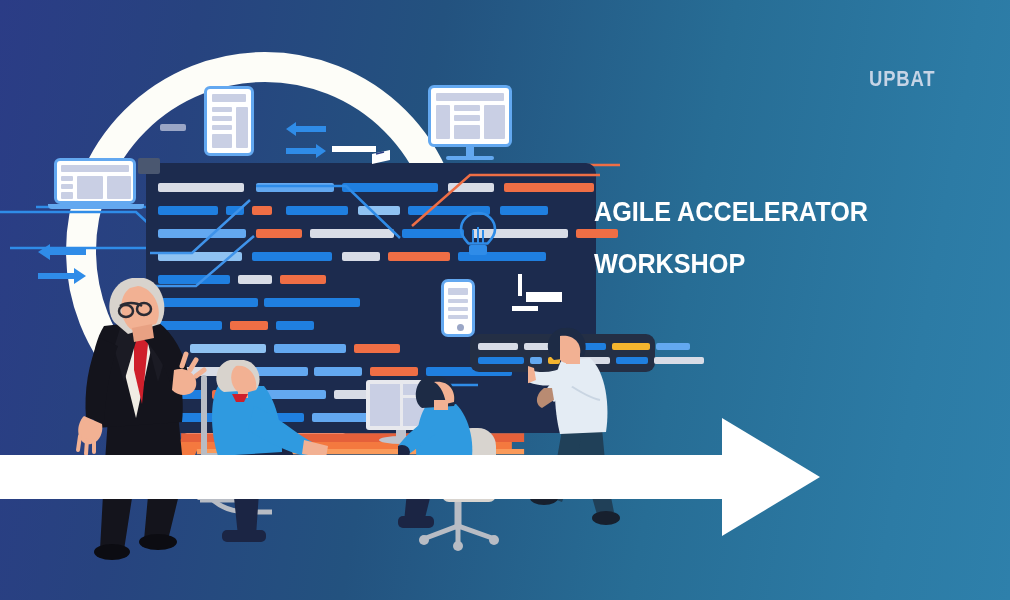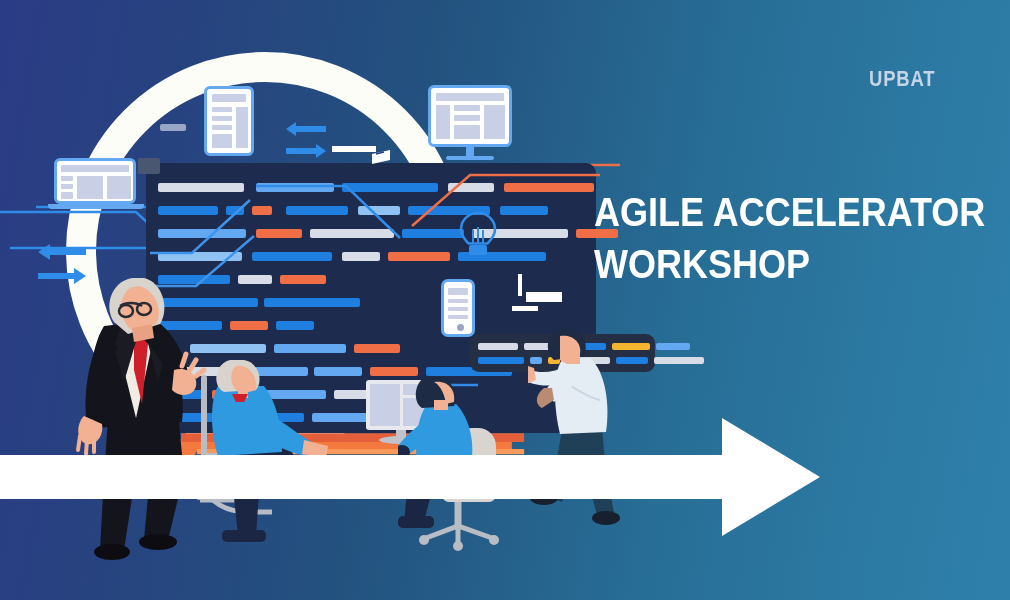--- a/index.html
+++ b/index.html
@@ -16,21 +16,21 @@
   #brand{
     position:absolute;left:869px;top:66px;
     font-weight:bold;font-size:22px;letter-spacing:1px;
     color:#c6d4e6;
     transform:scaleX(.84);transform-origin:left center;
   }
 
   
   #headline{
     position:absolute;left:594px;top:186px;width:400px;
-    color:#ffffff;font-weight:bold;font-size:40px;line-height:52px;
+    color:#ffffff;font-weight:bold;font-size:28px;line-height:52px;
     letter-spacing:0px;
   }
   #headline .ln{display:block;transform:scaleX(.9);transform-origin:left center;white-space:nowrap;}
 
   
   #arrow{position:absolute;left:-4px;top:418px;width:824px;height:118px;}
 
   
   .ring{
     position:absolute;left:66px;top:52px;width:398px;height:398px;

